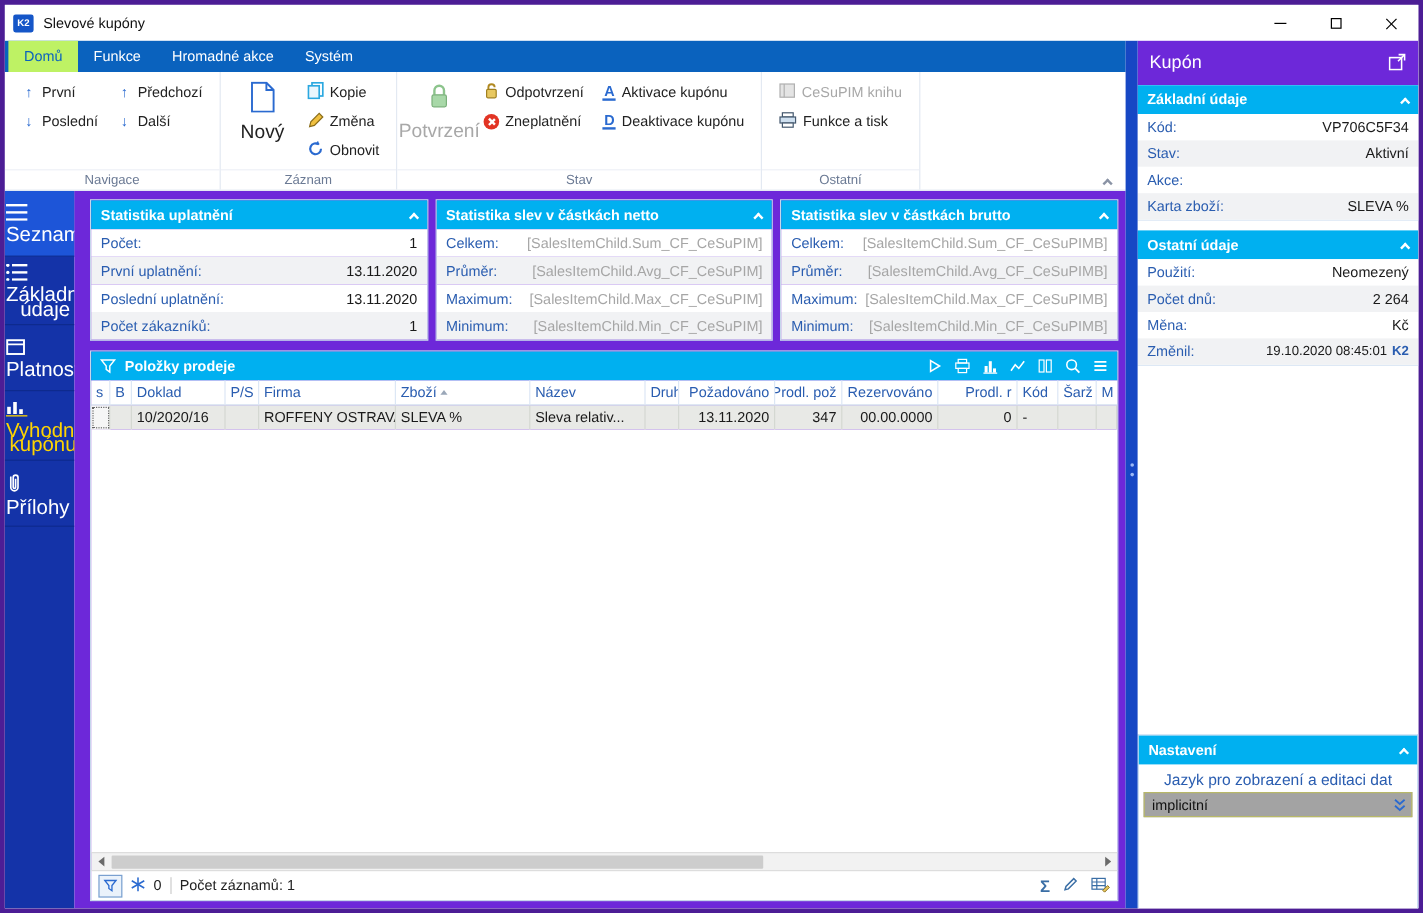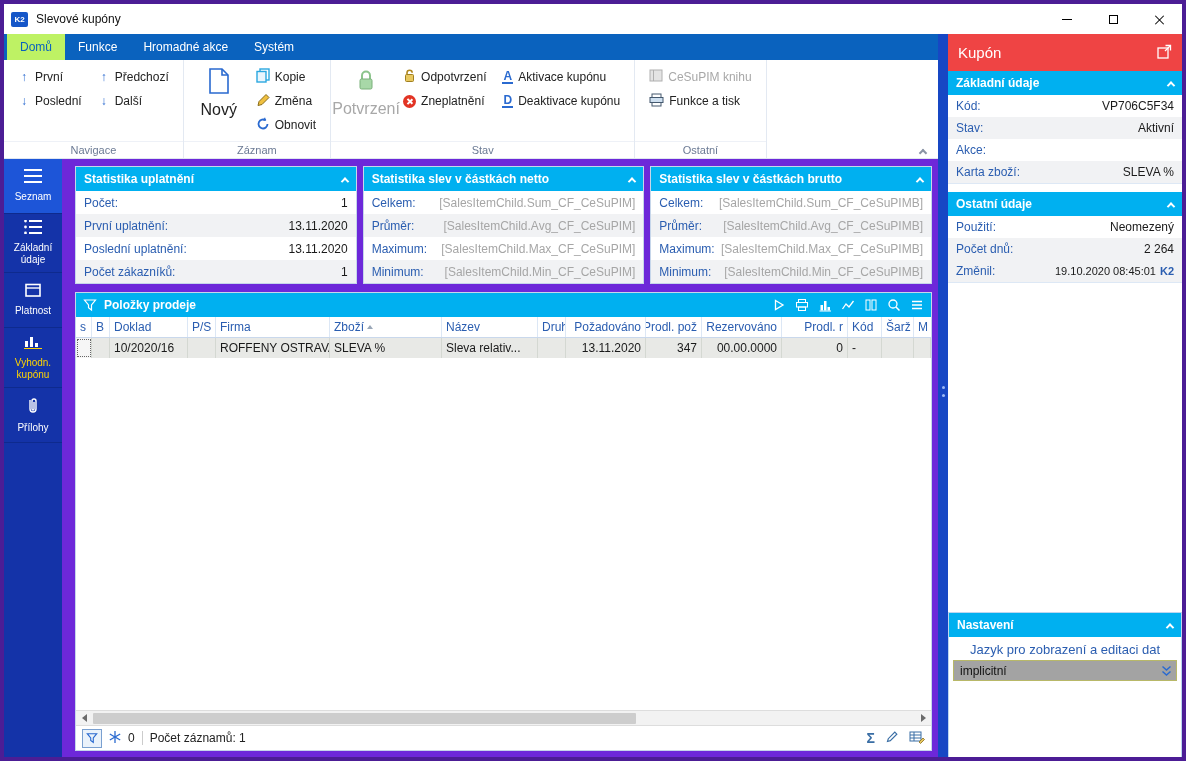--- a/index.html
+++ b/index.html
@@ -45,21 +45,21 @@
   .x-circle{width:13px;height:13px;border-radius:50%;background:#e23424;position:relative;flex:none;}
   .x-circle::before,.x-circle::after{content:"";position:absolute;left:6px;top:3px;width:1.5px;height:7px;background:#fff;}
   .x-circle::before{transform:rotate(45deg);}
   .x-circle::after{transform:rotate(-45deg);}
   .ribbon-collapse{position:absolute;right:10px;bottom:5px;width:8px;height:8px;cursor:default;}
   .chev-gray{display:inline-block;width:6px;height:6px;border-left:2px solid #8a93a5;border-top:2px solid #8a93a5;transform:rotate(45deg);}
   .chev-up{display:inline-block;width:6px;height:6px;border-left:2px solid #fff;border-top:2px solid #fff;transform:rotate(45deg) translate(1px,1px);}
 
   
   .sidebar{width:58px;background:#1433a8;display:flex;flex-direction:column;flex:none;}
-  .side-item{min-height:55px;display:flex;flex-direction:column;align-items:center;justify-content:center;gap:5px;color:#fff;font-size:10px;text-align:center;border-bottom:1px solid #0e2a8e;padding:6px 1px;line-height:12px;cursor:default;}
+  .side-item{min-height:55px;display:flex;flex-direction:column;align-items:flex-start;justify-content:center;gap:5px;color:#fff;font-size:17px;text-align:center;border-bottom:1px solid #0e2a8e;padding:6px 1px;line-height:12px;cursor:default;}
   .side-item.first{background:#1d55d8;}
   .side-item.active{color:#ffd400;}
 
   
   .content{flex:1;display:flex;min-height:0;}
   .workspace{flex:1;background:#6d28d9;padding:7px 6px 6px 13px;display:flex;flex-direction:column;min-width:0;}
   .stats-row{display:flex;gap:6px;margin-bottom:8px;flex:none;}
   .panel{flex:1;border:1px solid #c6d6ea;min-width:0;}
   .panel-header{height:24px;background:#00b0f0;color:#fff;font-weight:bold;font-size:12px;display:flex;align-items:center;padding:0 8px;gap:6px;}
   .panel-header .hspacer{flex:1;}
@@ -104,21 +104,21 @@
   .gstatus .rec{color:#222;}
   .gstatus-right{margin-left:auto;display:flex;gap:10px;align-items:center;}
   .sigma{font-size:14px;color:#3a6ea5;font-weight:bold;line-height:14px;}
 
   
   .splitter{width:10px;background:#1747c4;position:relative;flex:none;cursor:col-resize;}
   .splitter::before{content:"";position:absolute;left:3.5px;top:352px;width:3px;height:3px;border-radius:50%;background:#9db9f5;box-shadow:0 8px 0 #9db9f5;}
 
   
   .right-panel{width:234px;display:flex;flex-direction:column;background:#fff;flex:none;}
-  .right-header{height:37px;background:#ef4444;color:#fff;display:flex;align-items:center;padding:0 10px;flex:none;}
+  .right-header{height:37px;background:#6d28d9;color:#fff;display:flex;align-items:center;padding:0 10px;flex:none;}
   .right-title{font-size:15px;}
   .right-header .hspacer{flex:1;}
   .right-content{flex:1;display:flex;flex-direction:column;min-height:0;background:#fff;}
   .dsection{margin-bottom:8px;border-bottom:1px solid #dde8f5;}
   .dsec-header{height:24px;background:#00b0f0;color:#fff;font-weight:bold;font-size:12px;display:flex;align-items:center;padding:0 8px;gap:6px;}
   .dsec-header .hspacer{flex:1;}
   .drow{height:22px;display:flex;align-items:center;padding:0 8px;font-size:12px;background:#fff;}
   .drow.alt{background:#f1f2f4;}
   .drow .lbl{color:#2a5db0;white-space:nowrap;}
   .drow .val{margin-left:auto;color:#1a1a1a;white-space:nowrap;}
@@ -636,20 +636,24 @@
             <span><span class="chev-up"></span></span>
           </div>
           <div class="drow">
               <span class="lbl">Použití:</span>
               <span class="val">Neomezený</span>
             </div>
           <div class="drow alt">
               <span class="lbl">Počet dnů:</span>
               <span class="val">2 264</span>
             </div>
+          <div class="drow">
+              <span class="lbl">Měna:</span>
+              <span class="val">Kč</span>
+            </div>
           <div class="drow alt">
               <span class="lbl">Změnil:</span>
               <span class="val small">19.10.2020 08:45:01</span>
               <span class="usr">K2</span>
             </div>
         </div>
 
         <div class="rspacer"></div>
 
         <div class="nastaveni">

